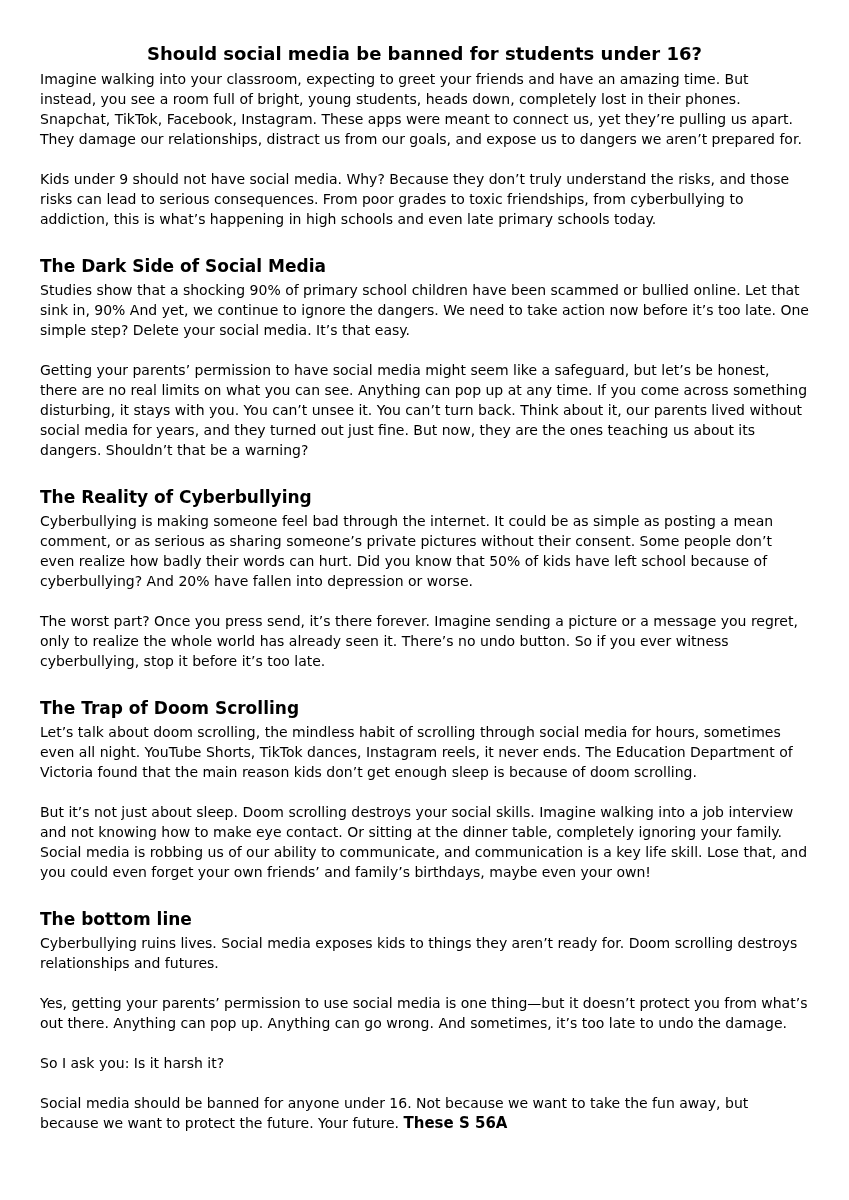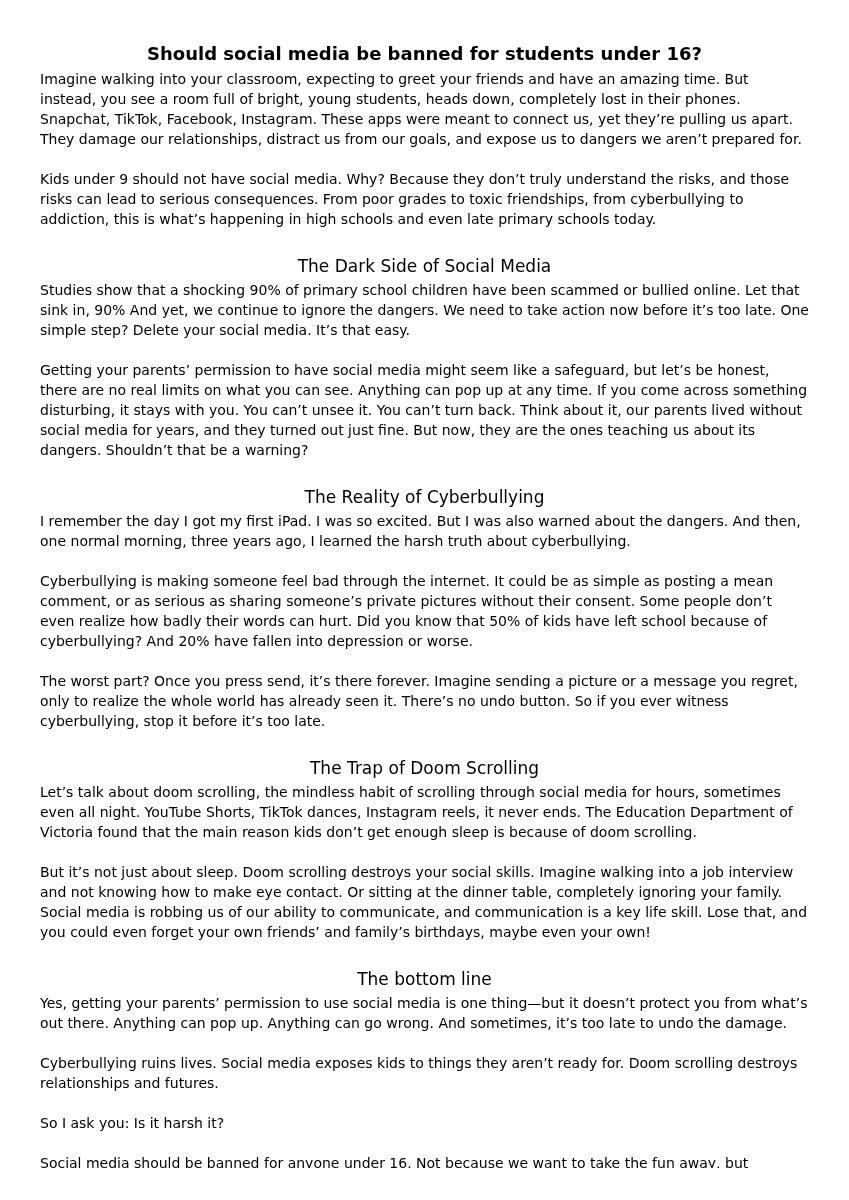--- a/index.html
+++ b/index.html
@@ -26,22 +26,22 @@
     margin: 0 0 3px 0;
   }
   .doc p {
     font-size: 14px;
     line-height: 20px;
     margin: 0 0 20px 0;
   }
   .section-heading {
     font-size: 17px;
     line-height: 22px;
-    font-weight: normal;
-    text-align: center;
+    font-weight: bold;
+    text-align: left;
     margin: 26px 0 3px 0;
   }
   .signature {
     font-weight: bold;
     font-size: 15px;
     white-space: nowrap;
   }
 </style>
 </head>
 <body>
@@ -55,36 +55,35 @@
   <p>Kids under 9 should not have social media. Why? Because they don’t truly understand the risks, and those risks can lead to serious consequences. From poor grades to toxic friendships, from cyberbullying to addiction, this is what’s happening in high schools and even late primary schools today.</p>
 
   <h2 class="section-heading">The Dark Side of Social Media</h2>
 
   <p>Studies show that a shocking 90% of primary school children have been scammed or bullied online. Let that sink in, 90% And yet, we continue to ignore the dangers. We need to take action now before it’s too late. One simple step? Delete your social media. It’s that easy.</p>
 
   <p>Getting your parents’ permission to have social media might seem like a safeguard, but let’s be honest, there are no real limits on what you can see. Anything can pop up at any time. If you come across something disturbing, it stays with you. You can’t unsee it. You can’t turn back. Think about it, our parents lived without social media for years, and they turned out just fine. But now, they are the ones teaching us about its dangers. Shouldn’t that be a warning?</p>
 
   <h2 class="section-heading">The Reality of Cyberbullying</h2>
 
-  <p>I remember the day I got my first iPad. I was so excited. But I was also warned about the dangers. And then, one normal morning, three years ago, I learned the harsh truth about cyberbullying.</p>
 
   <p>Cyberbullying is making someone feel bad through the internet. It could be as simple as posting a mean comment, or as serious as sharing someone’s private pictures without their consent. Some people don’t even realize how badly their words can hurt. Did you know that 50% of kids have left school because of cyberbullying? And 20% have fallen into depression or worse.</p>
 
   <p>The worst part? Once you press send, it’s there forever. Imagine sending a picture or a message you regret, only to realize the whole world has already seen it. There’s no undo button. So if you ever witness cyberbullying, stop it before it’s too late.</p>
 
   <h2 class="section-heading">The Trap of Doom Scrolling</h2>
 
   <p>Let’s talk about doom scrolling, the mindless habit of scrolling through social media for hours, sometimes even all night. YouTube Shorts, TikTok dances, Instagram reels, it never ends. The Education Department of Victoria found that the main reason kids don’t get enough sleep is because of doom scrolling.</p>
 
   <p>But it’s not just about sleep. Doom scrolling destroys your social skills. Imagine walking into a job interview and not knowing how to make eye contact. Or sitting at the dinner table, completely ignoring your family. Social media is robbing us of our ability to communicate, and communication is a key life skill. Lose that, and you could even forget your own friends’ and family’s birthdays, maybe even your own!</p>
 
   <h2 class="section-heading">The bottom line</h2>
 
+  <p>Cyberbullying ruins lives. Social media exposes kids to things they aren’t ready for. Doom scrolling destroys relationships and futures.</p>
+
   <p>Yes, getting your parents’ permission to use social media is one thing—but it doesn’t protect you from what’s out there. Anything can pop up. Anything can go wrong. And sometimes, it’s too late to undo the damage.</p>
-
-  <p>Cyberbullying ruins lives. Social media exposes kids to things they aren’t ready for. Doom scrolling destroys relationships and futures.</p>
 
   <p>So I ask you: Is it harsh it?</p>
 
   <p><span>Social media should be banned for anyone under 16. Not because we want to take the fun away, but because we want to protect the future. Your future.</span>
     <span class="signature">These S 56A</span></p>
 
 </div>
 
 </body></html>

